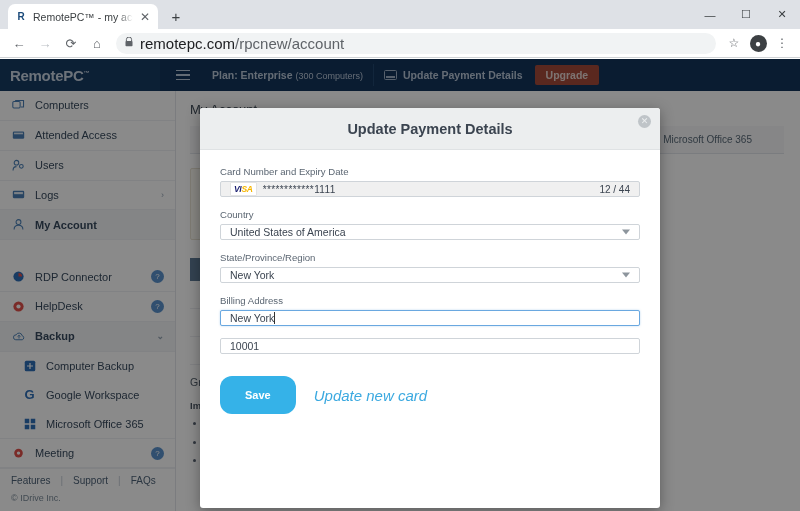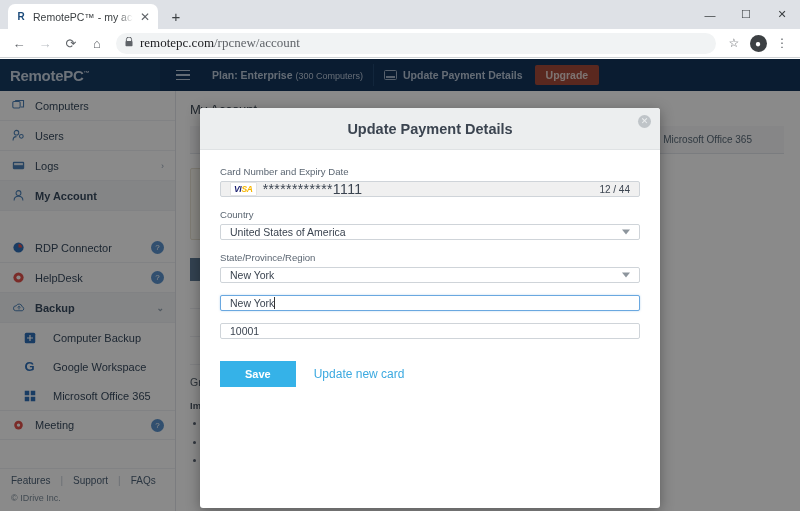--- a/index.html
+++ b/index.html
@@ -73,21 +73,21 @@
   .omnibox {
     flex: 1; height: 21px;
     background: #f1f3f4;
     border-radius: 11px;
     display: flex; align-items: center;
     padding: 0 9px; gap: 7px;
     margin: 0 5px;
     cursor: text;
   }
   .lock { font-size: 9px; color: #5f6368; }
-  .url { font-size: 13px; color: #202124; white-space: nowrap; font-family: Liberation Serif, serif; }
+  .url { font-size: 15px; color: #202124; white-space: nowrap; }
   .url .dim { color: #5f6368; }
   .tb-icon {
     width: 22px; height: 22px;
     display: flex; align-items: center; justify-content: center;
     font-size: 12px; color: #5f6368; cursor: pointer;
   }
   .avatar-chrome {
     width: 17px; height: 17px; border-radius: 50%;
     background: #3c4043; color: #fff;
     display:flex;align-items:center;justify-content:center;
@@ -200,21 +200,21 @@
   .sb-label { flex:1; white-space: nowrap; }
   .sb-chev { color:#94a3b2; font-size: 9px; }
   .sb-help {
     width:13px;height:13px;border-radius:50%;
     background:#5b93cd;color:#fff;font-size:8px;
     display:flex;align-items:center;justify-content:center;
   }
   .sb-gap { height: 22px; }
   .sb-sub {
     height: 29px; display:flex; align-items:center;
-    gap: 16px; padding: 0 11px 0 22px;
+    gap: 9px; padding: 0 11px 0 22px;
     color: #384a5e; cursor: pointer;
   }
   .sb-footer {
     margin-top: auto; padding: 6px 11px 8px;
     border-top: 1px solid #eef1f4;
   }
   .sb-links { display:flex; align-items:center; gap:10px; font-size:10px; color:#4e6378;}
   .sb-links span { cursor:pointer; }
   .sb-links .bar { color:#c3ccd4; cursor:default;}
   .sb-copy { font-size:9px; color:#7b8b99; margin-top:7px; }
@@ -297,46 +297,47 @@
   .finput.disabled { background:#f0f0f0; justify-content:space-between; }
   .finput.focused { border:1px solid #6aa8e0; box-shadow: 0 0 2px rgba(106,168,224,.5);}
   .visa {
     background:#fff; border-radius:1px; padding:1px 3px;
     font-size:8.5px; font-weight:bold; font-style:italic;
     color:#1a1f71; letter-spacing:-0.3px; margin-right:6px;
     border:1px solid #e3e3e3;
   }
   .visa b { color:#f7b600; }
   .card-left { display:flex; align-items:center; }
-  .card-mask { font-size:14px; color:#3b4450; letter-spacing:0.4px;}
+  .card-mask { font-size:10px; color:#3b4450; letter-spacing:0.4px;}
   .card-exp { font-size:10px; color:#3b4450; }
   .select-wrap { position:relative; }
   .select-wrap .caret {
     position:absolute; right:10px; top:50%; transform: translateY(-50%);
     width:0;height:0;border-left:4.5px solid transparent;
     border-right:4.5px solid transparent;border-top:5px solid #8d959d;
     pointer-events:none;
   }
   .caret-input { cursor: pointer; }
   .typed { position:relative; }
   .caret-bar {
     display:inline-block; width:1px; height:12px;
     background:#333; margin-left:0px;
     vertical-align:-2px;
   }
   .modal-actions { display:flex; align-items:center; gap: 18px; margin-top: 22px;}
   .save-btn {
     background:#35b2e8; color:#fff;
     font-size:11px; font-weight:bold;
-    padding: 7px 25px; border-radius:0; border:none;
+    padding: 13px 25px; border-radius:12px; border:none;
     cursor:pointer; font-family:"Liberation Sans", sans-serif;
   }
   .link-btn {
-    color:#3ba9e0; font-size:12px; cursor:pointer; background:none; border:none;
+    color:#3ba9e0; font-size:15px; cursor:pointer; background:none; border:none;
     font-family:"Liberation Sans", sans-serif;
+    font-style:italic;
   }
 </style>
 </head>
 <body>
 
 <div class="browser">
 
   <div class="titlebar">
     <div class="tab">
       <span class="tab-favicon">R</span>
@@ -400,20 +401,29 @@
             <svg width="13" height="13" viewBox="0 0 16 16">
                 <rect x="1" y="3" width="9" height="8" rx="1.4" fill="none" stroke="#4a7fb5" stroke-width="1.3"></rect>
                 <path d="M4.5 3V1.8h9.7v8H11" fill="none" stroke="#4a7fb5" stroke-width="1.3"></path>
               </svg>
           </span>
           <span class="sb-label">Computers</span>
         </div>
         <div class="sb-item">
           <span class="sb-ico">
             <svg width="13" height="13" viewBox="0 0 16 16">
+                <rect x="1" y="3" width="14" height="9" rx="1.5" fill="#4a7fb5"></rect>
+                <rect x="2.5" y="4.5" width="11" height="2" fill="#dce7f2"></rect>
+              </svg>
+          </span>
+          <span class="sb-label">Attended Access</span>
+        </div>
+        <div class="sb-item">
+          <span class="sb-ico">
+            <svg width="13" height="13" viewBox="0 0 16 16">
                 <circle cx="5.5" cy="4.5" r="2.8" fill="none" stroke="#4a7fb5" stroke-width="1.3"></circle>
                 <path d="M1.3 14c0-3 1.9-4.6 4.2-4.6" fill="none" stroke="#4a7fb5" stroke-width="1.3"></path>
                 <circle cx="11.5" cy="9" r="2.3" fill="none" stroke="#4a7fb5" stroke-width="1.3"></circle>
               </svg>
           </span>
           <span class="sb-label">Users</span>
         </div>
         <div class="sb-item">
           <span class="sb-ico">
             <svg width="13" height="13" viewBox="0 0 16 16">
@@ -573,20 +583,21 @@
 
         <div class="fgroup">
           <label class="flabel">State/Province/Region</label>
           <div class="select-wrap">
             <div class="finput caret-input">New York</div>
             <span class="caret"></span>
           </div>
         </div>
 
         <div class="fgroup">
+          <label class="flabel">Billing Address</label>
           <div class="finput focused typed">
             <span>New York</span>
               <span class="caret-bar"></span>
           </div>
         </div>
 
         <div class="fgroup">
           <div class="finput">10001</div>
         </div>
 

